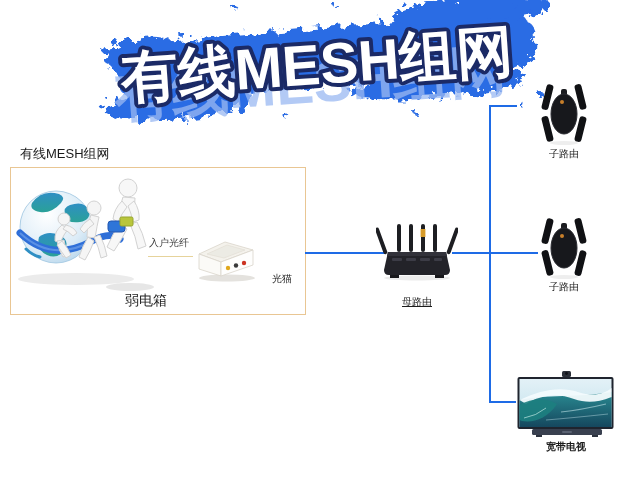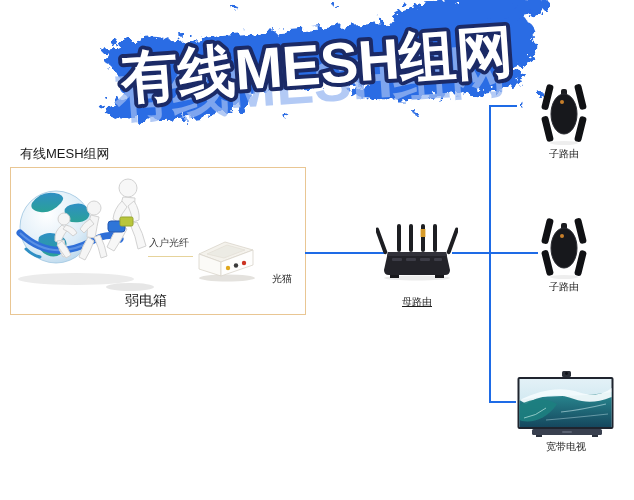--- a/index.html
+++ b/index.html
@@ -25,21 +25,21 @@
   #trunk{left:489px;top:105px;width:2px;height:298px;}
   #branch-top{left:489px;top:105px;width:28px;height:2px;}
   #branch-bottom{left:489px;top:401px;width:27px;height:2px;}
   #router-svg{left:376px;top:218px;}
   #router-label{left:376px;top:296px;width:82px;text-decoration:underline;}
   #child1-svg{left:538px;top:80px;}
   #child1-label{left:534px;top:148px;width:60px;}
   #child2-svg{left:538px;top:214px;}
   #child2-label{left:534px;top:281px;width:60px;}
   #tv-svg{left:516px;top:370px;}
-  #tv-label{left:516px;top:441px;width:100px;}
+  #tv-label{left:516px;top:441px;width:100px;font-weight:bold;}
   #title-wrap{left:85px;top:0px;width:465px;height:125px;}
 </style>
 </head>
 <body>
 
 <div class="abs" id="title-wrap">
   <svg width="465" height="125" viewBox="0 0 465 125">
     <defs>
       <filter id="spray" x="-25%" y="-25%" width="150%" height="150%">
         <feTurbulence type="fractalNoise" baseFrequency="0.11" numOctaves="3" result="n"></feTurbulence>

